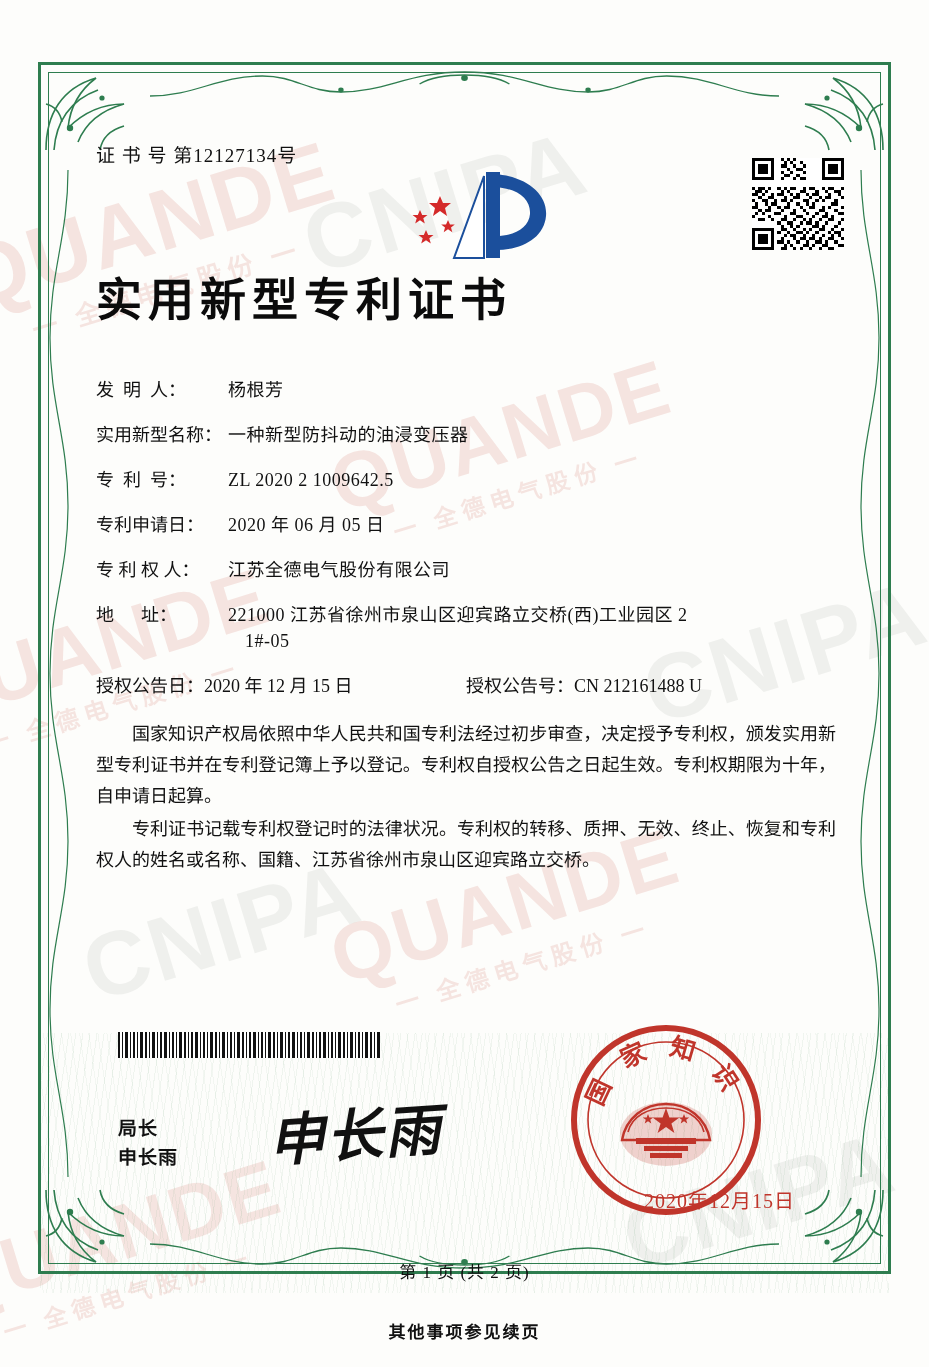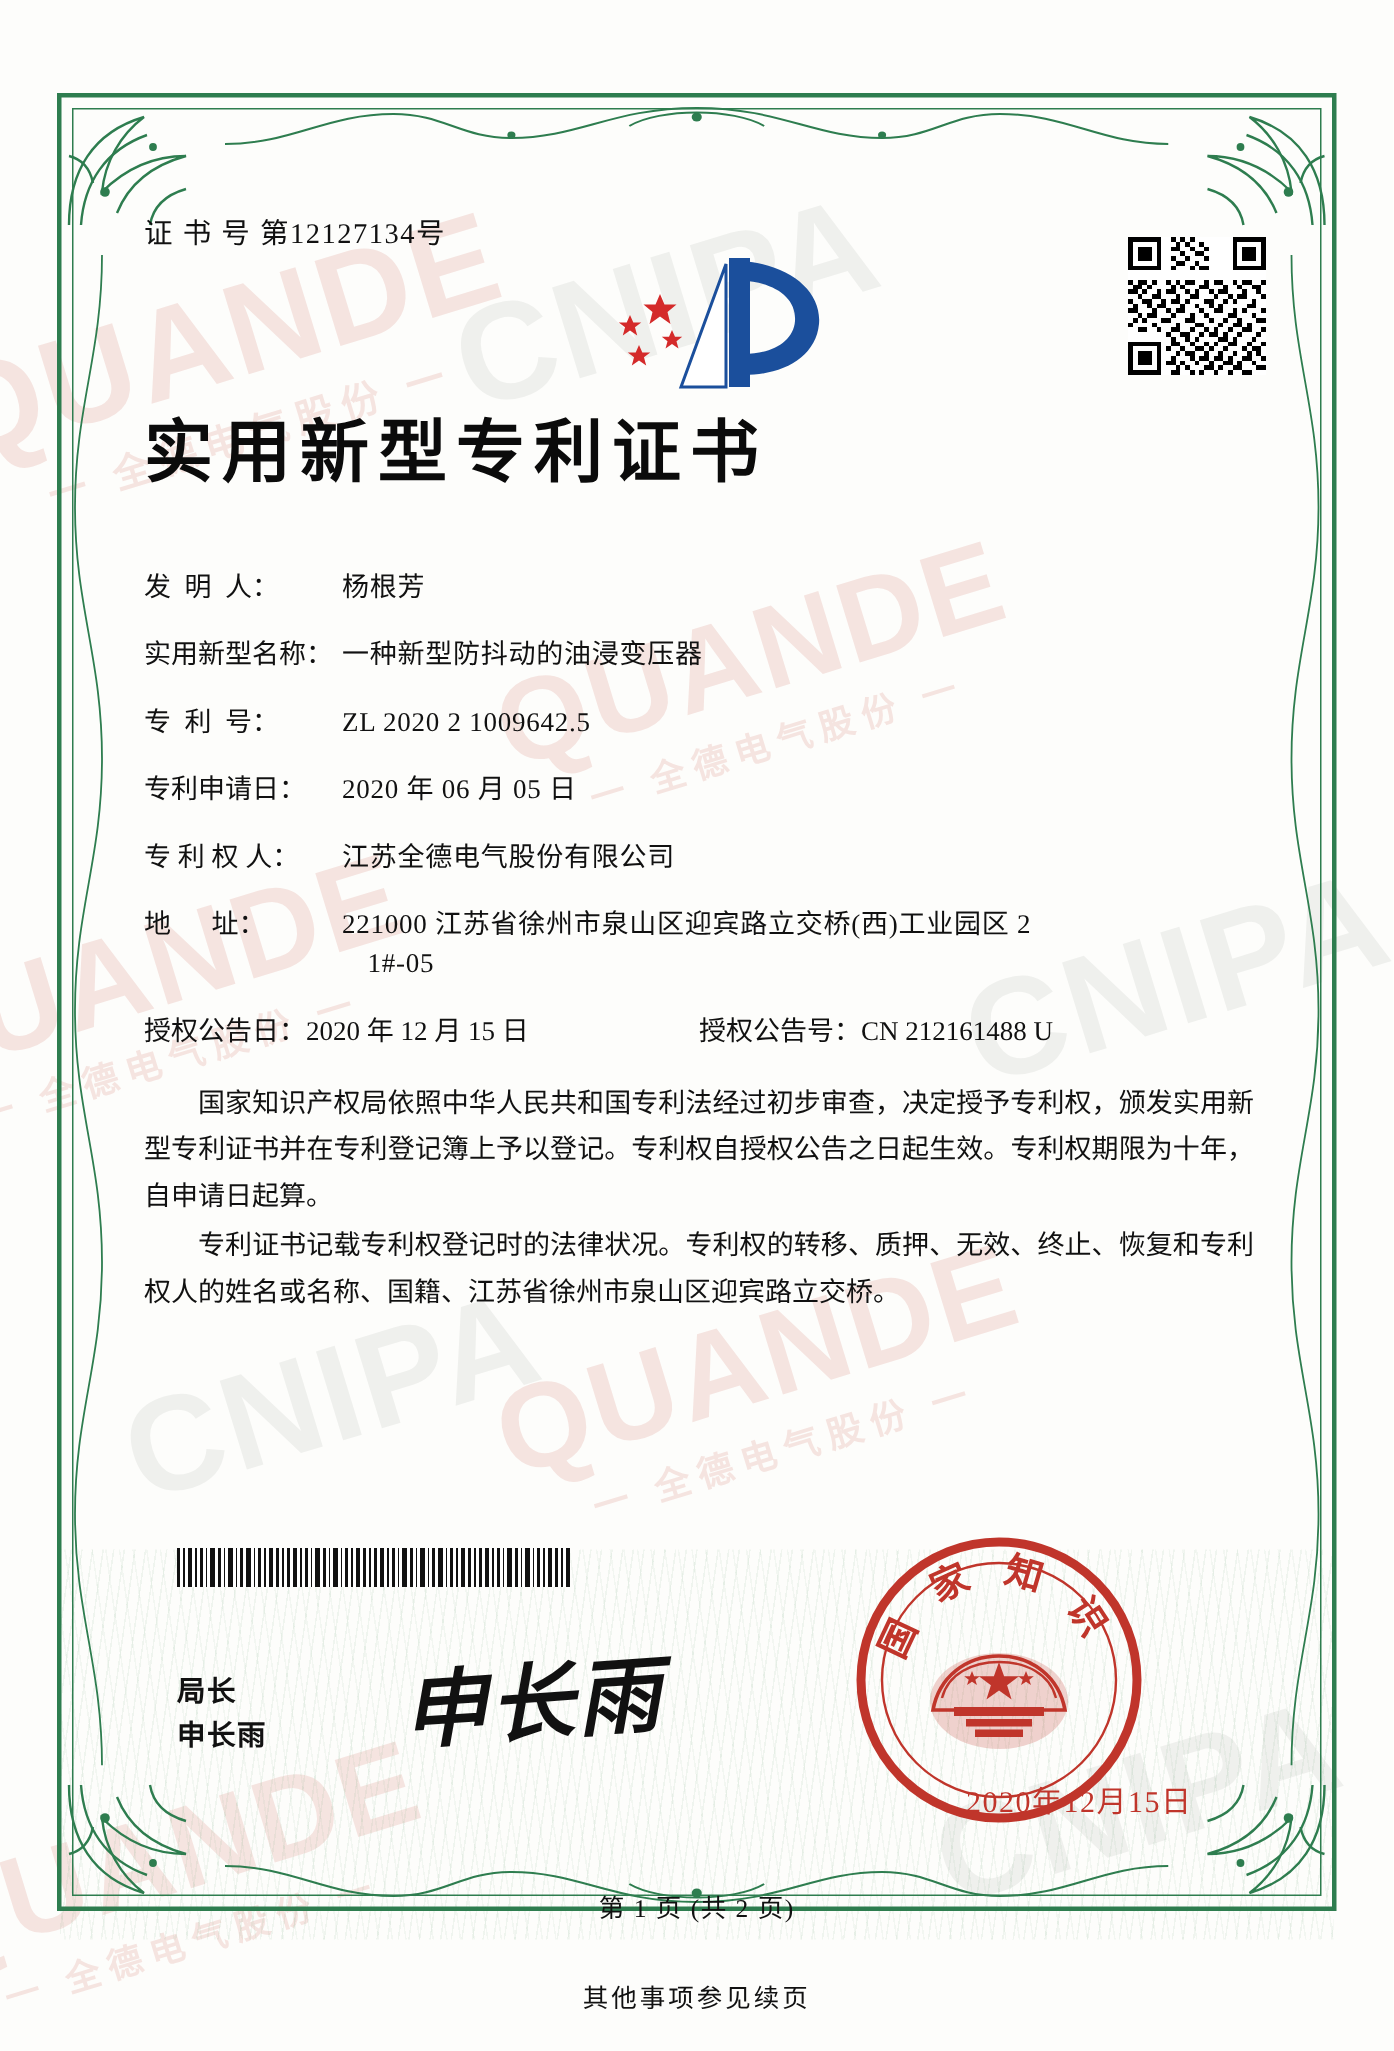--- a/index.html
+++ b/index.html
@@ -251,20 +251,21 @@
     letter-spacing: 1px;
   }
   #footnote {
     position: absolute;
     left: 0; right: 0;
     top: 1318px;
     text-align: center;
     font-size: 17px;
     color: #111;
     letter-spacing: 2px;
+    font-weight: bold;
   }
 </style>
 </head>
 <body>
 
 <div id="page">
 
   <div class="wm" style="left:-40px; top:175px; font-size:86px;">QUANDE<span class="wm-sub">一 全德电气股份 一</span></div>
   <div class="wm grey" style="left:300px; top:150px; font-size:92px;">CNIPA</div>
   <div class="wm" style="left:330px; top:390px; font-size:78px;">QUANDE<span class="wm-sub">一 全德电气股份 一</span></div>

